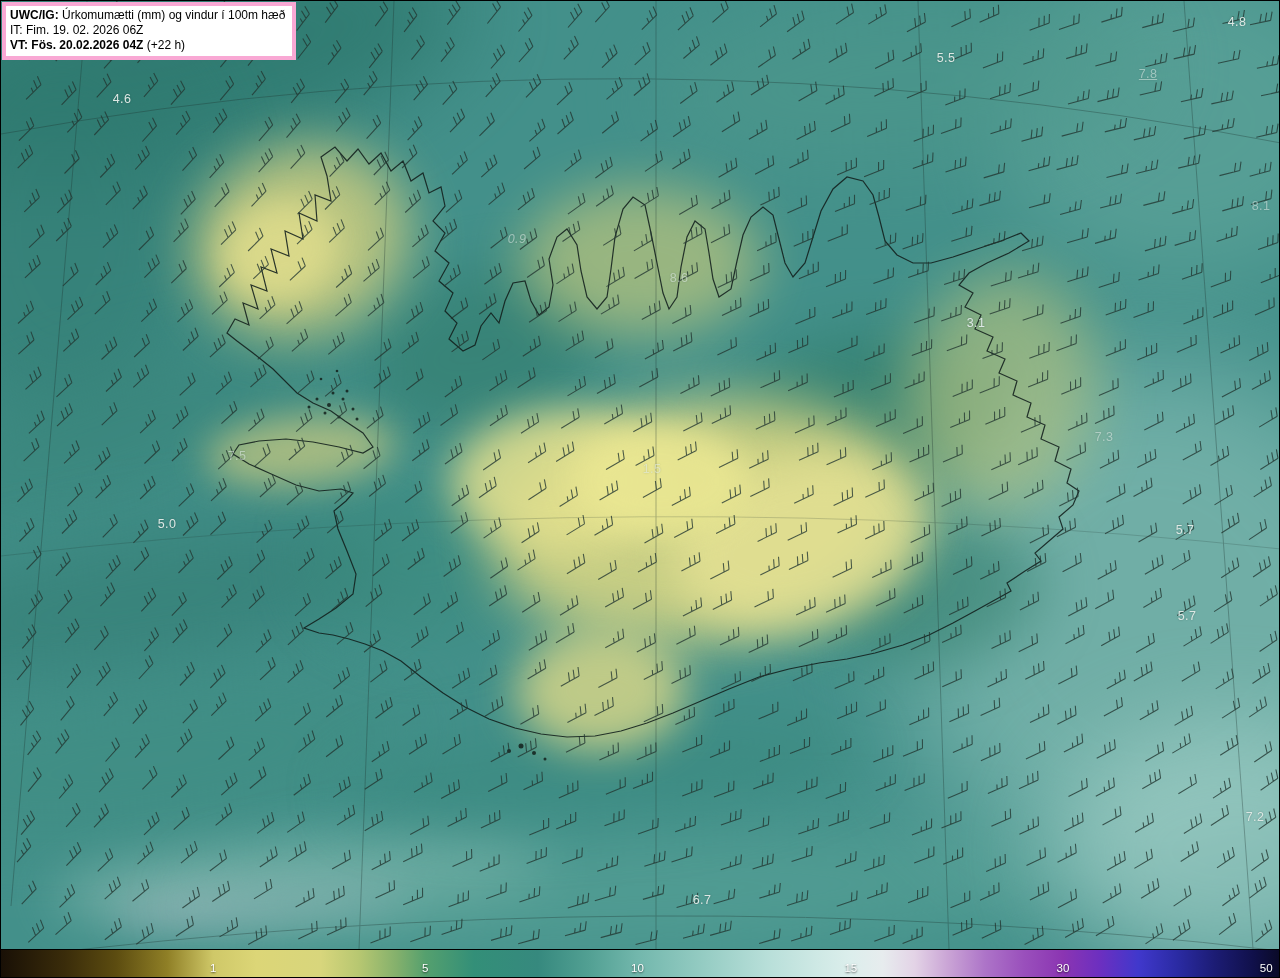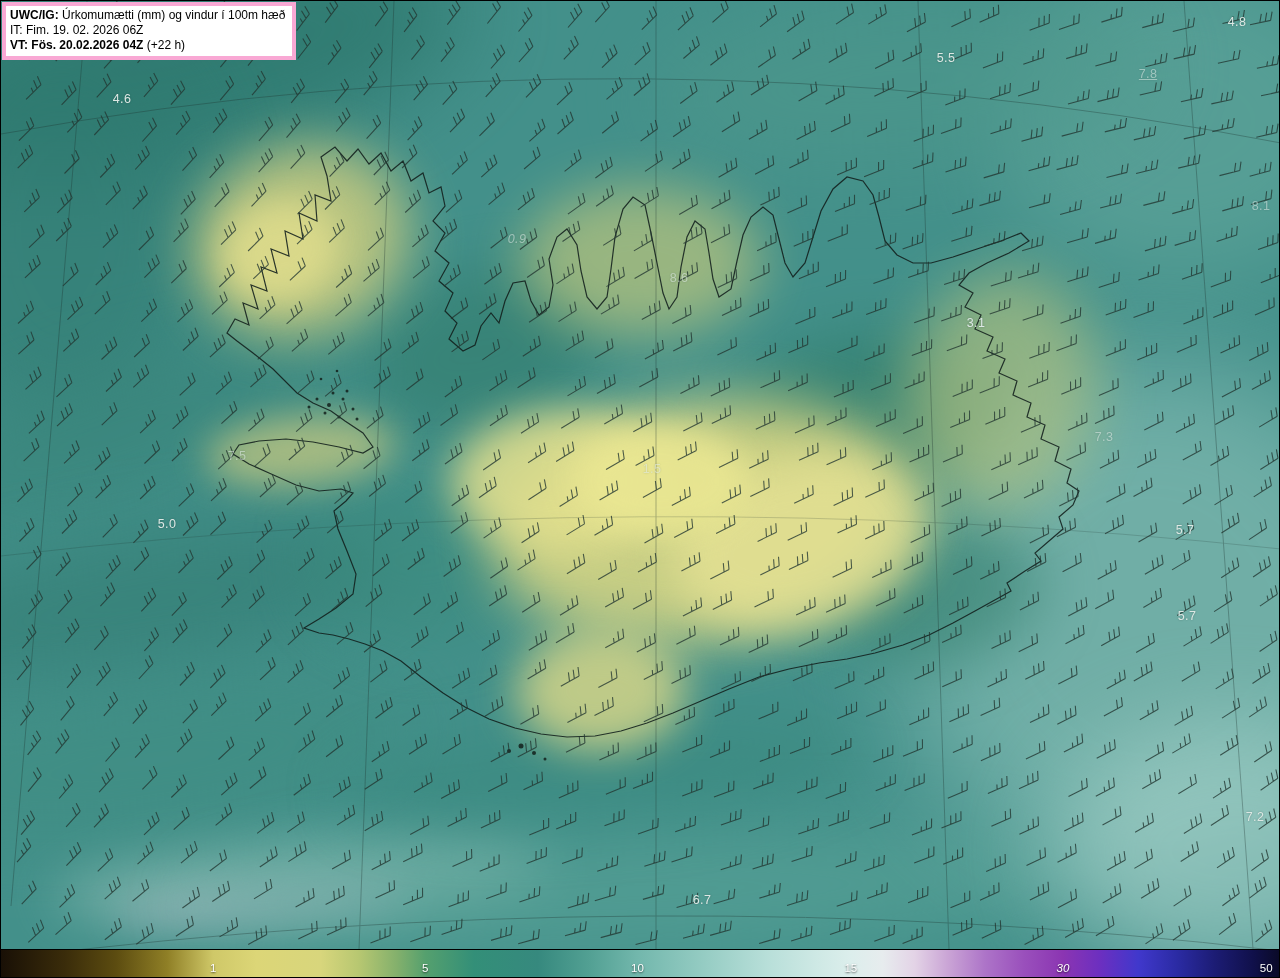--- a/index.html
+++ b/index.html
@@ -114,17 +114,17 @@
     <div><b>UWC/IG:</b><span> Úrkomumætti (mm) og vindur í 100m hæð</span></div>
     <div>IT: Fim. 19. 02. 2026 06Z</div>
     <div><b>VT: Fös. 20.02.2026 04Z</b><span> (+22 h)</span></div>
   </div>
 
   <div class="colorbar" style="background: linear-gradient(to right, rgb(25, 16, 6) 0%, rgb(58, 44, 10) 5%, rgb(92, 76, 16) 9%, rgb(143, 127, 38) 13%, rgb(207, 200, 104) 16.6%, rgb(220, 214, 119) 20%, rgb(216, 214, 124) 25%, rgb(183, 199, 113) 28%, rgb(131, 176, 108) 31%, rgb(85, 160, 110) 33.2%, rgb(51, 143, 120) 37%, rgb(54, 137, 126) 42%, rgb(82, 160, 147) 46%, rgb(114, 183, 172) 49.8%, rgb(149, 204, 195) 55%, rgb(184, 223, 217) 60%, rgb(207, 233, 229) 64%, rgb(220, 238, 236) 66.5%, rgb(231, 236, 238) 69%, rgb(227, 211, 230) 71.5%, rgb(203, 166, 214) 74%, rgb(173, 116, 200) 77%, rgb(154, 80, 188) 80%, rgb(139, 53, 178) 83.1%, rgb(108, 47, 192) 86%, rgb(64, 56, 204) 89%, rgb(43, 43, 164) 92%, rgb(28, 28, 116) 95%, rgb(16, 16, 74) 98%, rgb(10, 10, 40) 100%);">
       <span class="cb-tick" style="left: 16.6%;">1</span>
       <span class="cb-tick" style="left: 33.2%;">5</span>
       <span class="cb-tick" style="left: 49.8%;">10</span>
       <span class="cb-tick" style="left: 66.5%;">15</span>
-      <span class="cb-tick" style="left: 83.1%; font-style: italic;">30</span>
+      <span class="cb-tick" style="left: 83.1%;">30</span>
       <span class="cb-tick" style="left: 99.5%; transform: translateX(-100%);">50</span>
     </div>
 
 </div>
 
 </body></html>

